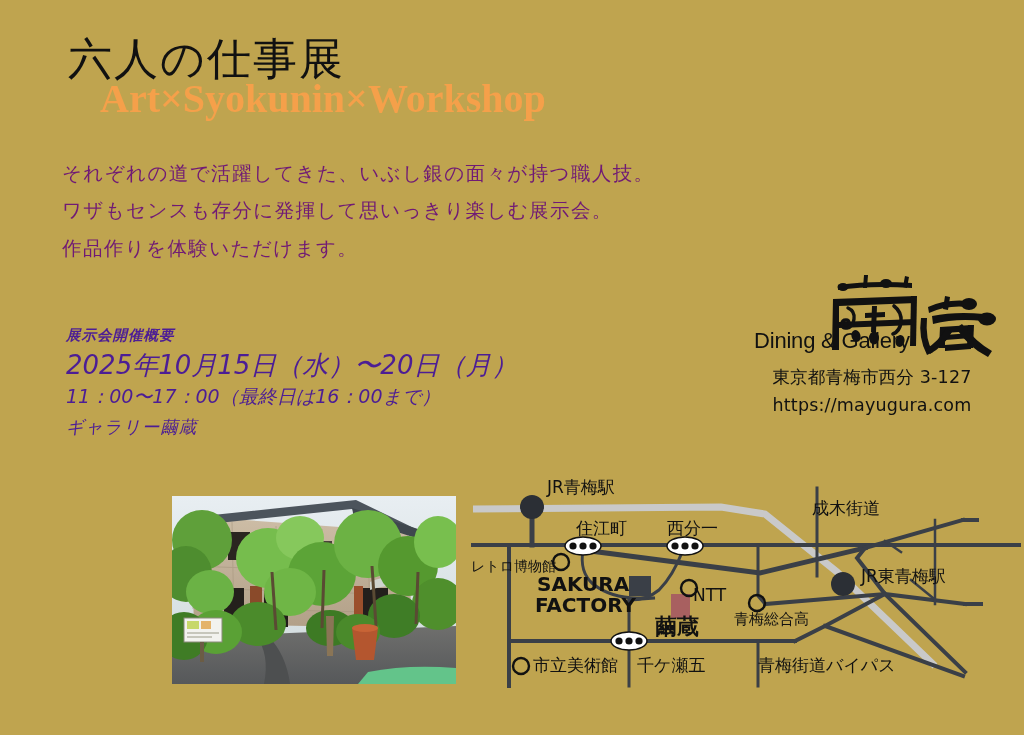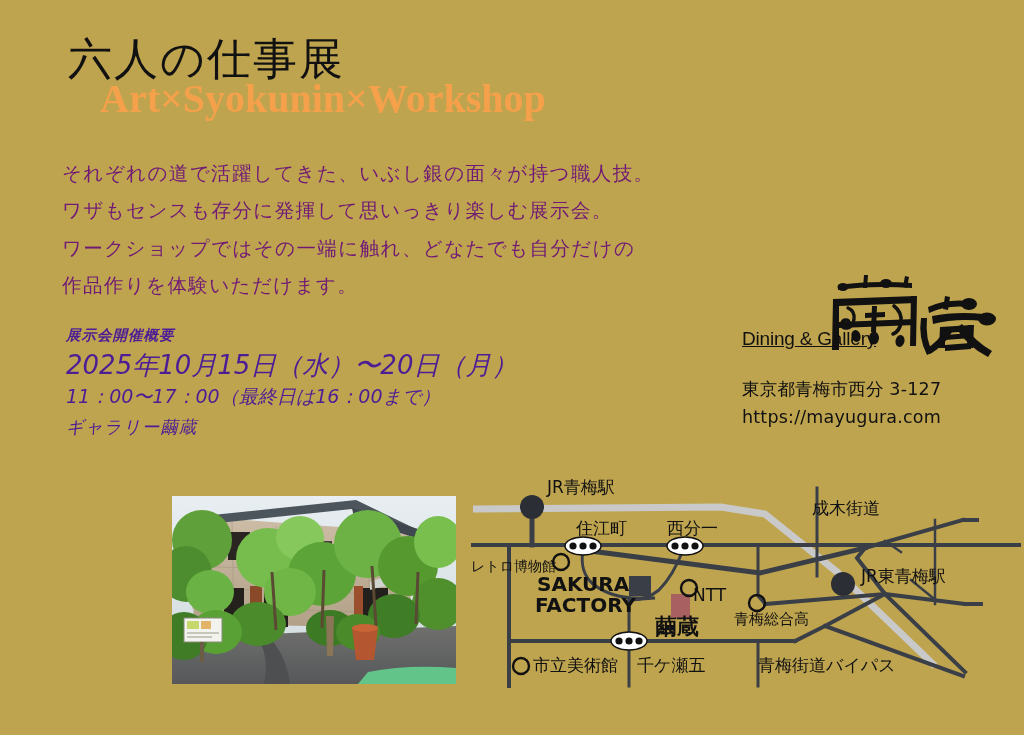--- a/index.html
+++ b/index.html
@@ -54,26 +54,25 @@
   #event .ev-place{
     font-size:17.5px;letter-spacing:1px;line-height:1.5;white-space:nowrap;margin-top:4px;
     font-family:"DejaVu Sans","Liberation Sans",sans-serif;
   }
 
   
   #brand{position:absolute;left:742px;top:272px;width:260px;color:#111;}
   #brand .logo-wrap{position:relative;height:85px;}
   #brand .logo-mark{position:absolute;left:70px;top:0;}
   #brand .dining{
-    position:absolute;left:0;top:56px;
-    font-size:19px;font-weight:400;letter-spacing:-0.2px;
+    position:absolute;left:12px;top:56px;
+    font-size:22px;font-weight:400;letter-spacing:-0.2px;
     font-family:"Liberation Sans","DejaVu Sans",sans-serif;
-    text-decoration:underline;
-  }
-  #brand .contact{margin-top:18px;}
+  }
+  #brand .contact{margin-top:6px;text-align:center;}
   #brand .contact div{
     font-size:17.5px;line-height:1.62;letter-spacing:0.2px;white-space:nowrap;
     font-family:"DejaVu Sans","Liberation Sans",sans-serif;
   }
 
   
   #photo{
     position:absolute;left:172px;top:496px;width:284px;height:188px;
     overflow:hidden;background:#6a7a50;
   }
@@ -87,21 +86,20 @@
 <body>
 
 <div class="poster">
 
   <div id="title-main">六人の仕事展</div>
   <div id="title-sub">Art×Syokunin×Workshop</div>
 
   <div id="lead">
     <div>それぞれの道で活躍してきた、いぶし銀の面々が持つ職人技。</div>
     <div>ワザもセンスも存分に発揮して思いっきり楽しむ展示会。</div>
-    <div>ワークショップではその一端に触れ、どなたでも自分だけの</div>
     <div>作品作りを体験いただけます。</div>
   </div>
 
   <div id="event">
     <div class="ev-head">展示会開催概要</div>
     <div class="ev-date">2025年10月15日（水）〜20日（月）</div>
     <div class="ev-time">11：00〜17：00（最終日は16：00まで）</div>
     <div class="ev-place">ギャラリー繭蔵</div>
   </div>
 

